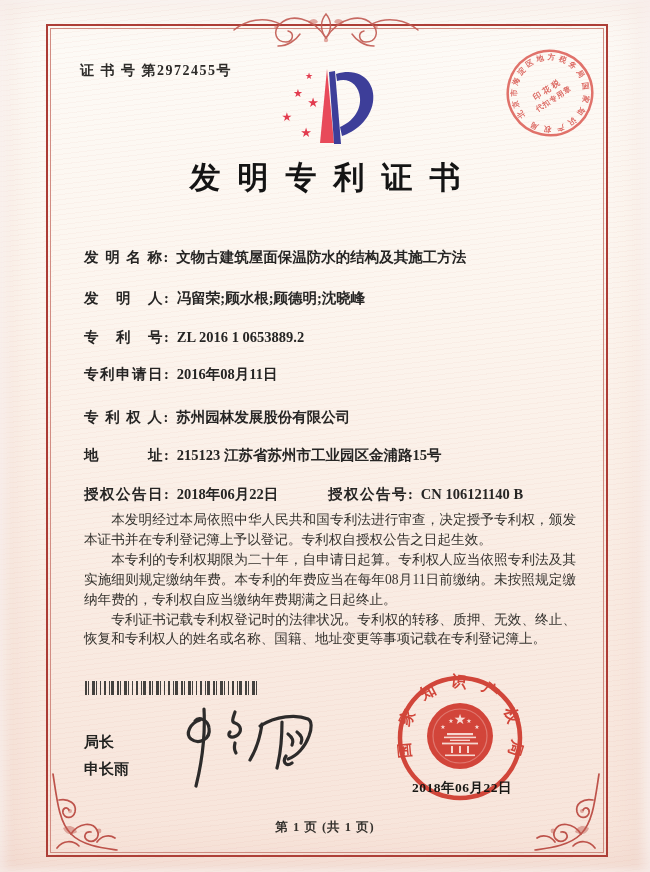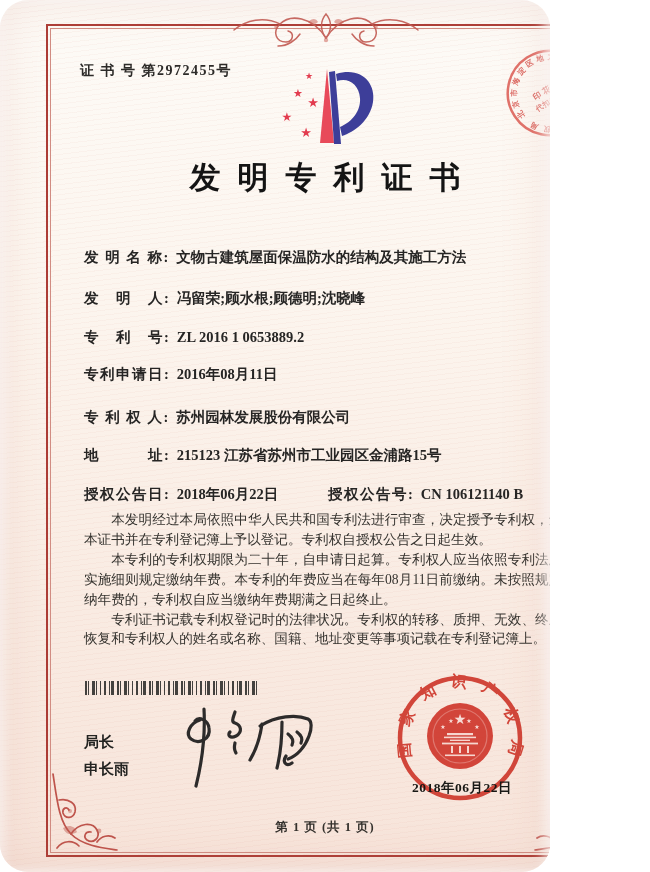--- a/index.html
+++ b/index.html
@@ -1,18 +1,18 @@
 <!DOCTYPE html>
 <html><head>
 <meta charset="utf-8">
 <style>
   html,body{margin:0;padding:0;}
   body{width:650px;height:872px;font-family:"Liberation Serif","DejaVu Serif",serif;}
-  .paper{position:relative;width:550px;height:872px;overflow:hidden;
-    background:linear-gradient(180deg,#fdfbf7 0%,#fcf5ee 35%,#f9ebe2 70%,#f7e4da 100%);border-radius:28px;}
+  .paper{position:relative;width:650px;height:872px;overflow:hidden;
+    background:linear-gradient(180deg,#fdfbf7 0%,#fcf5ee 35%,#f9ebe2 70%,#f7e4da 100%);}
   .paper::before{content:"";position:absolute;inset:0;pointer-events:none;
     background:repeating-linear-gradient(173deg,rgba(214,130,115,.055) 0 1px,transparent 1px 5px);}
   .paper::after{content:"";position:absolute;inset:0;pointer-events:none;
     box-shadow:inset 0 0 50px rgba(200,130,110,.18), inset -6px 0 12px rgba(255,255,255,.8), inset 6px 0 10px rgba(255,255,255,.6);}
   .frame-outer{position:absolute;left:46px;top:24px;width:558px;height:829px;
     border:2px solid #ad3d36;}
   .frame-inner{position:absolute;inset:2px;border:1px solid #d18c82;}
   .abs{position:absolute;}
   .cert-no{left:80px;top:62px;font-size:14px;letter-spacing:1.5px;color:#2d2b29;font-weight:600;}
   .title{left:46px;top:157px;width:558px;text-align:center;font-size:31px;font-weight:600;

